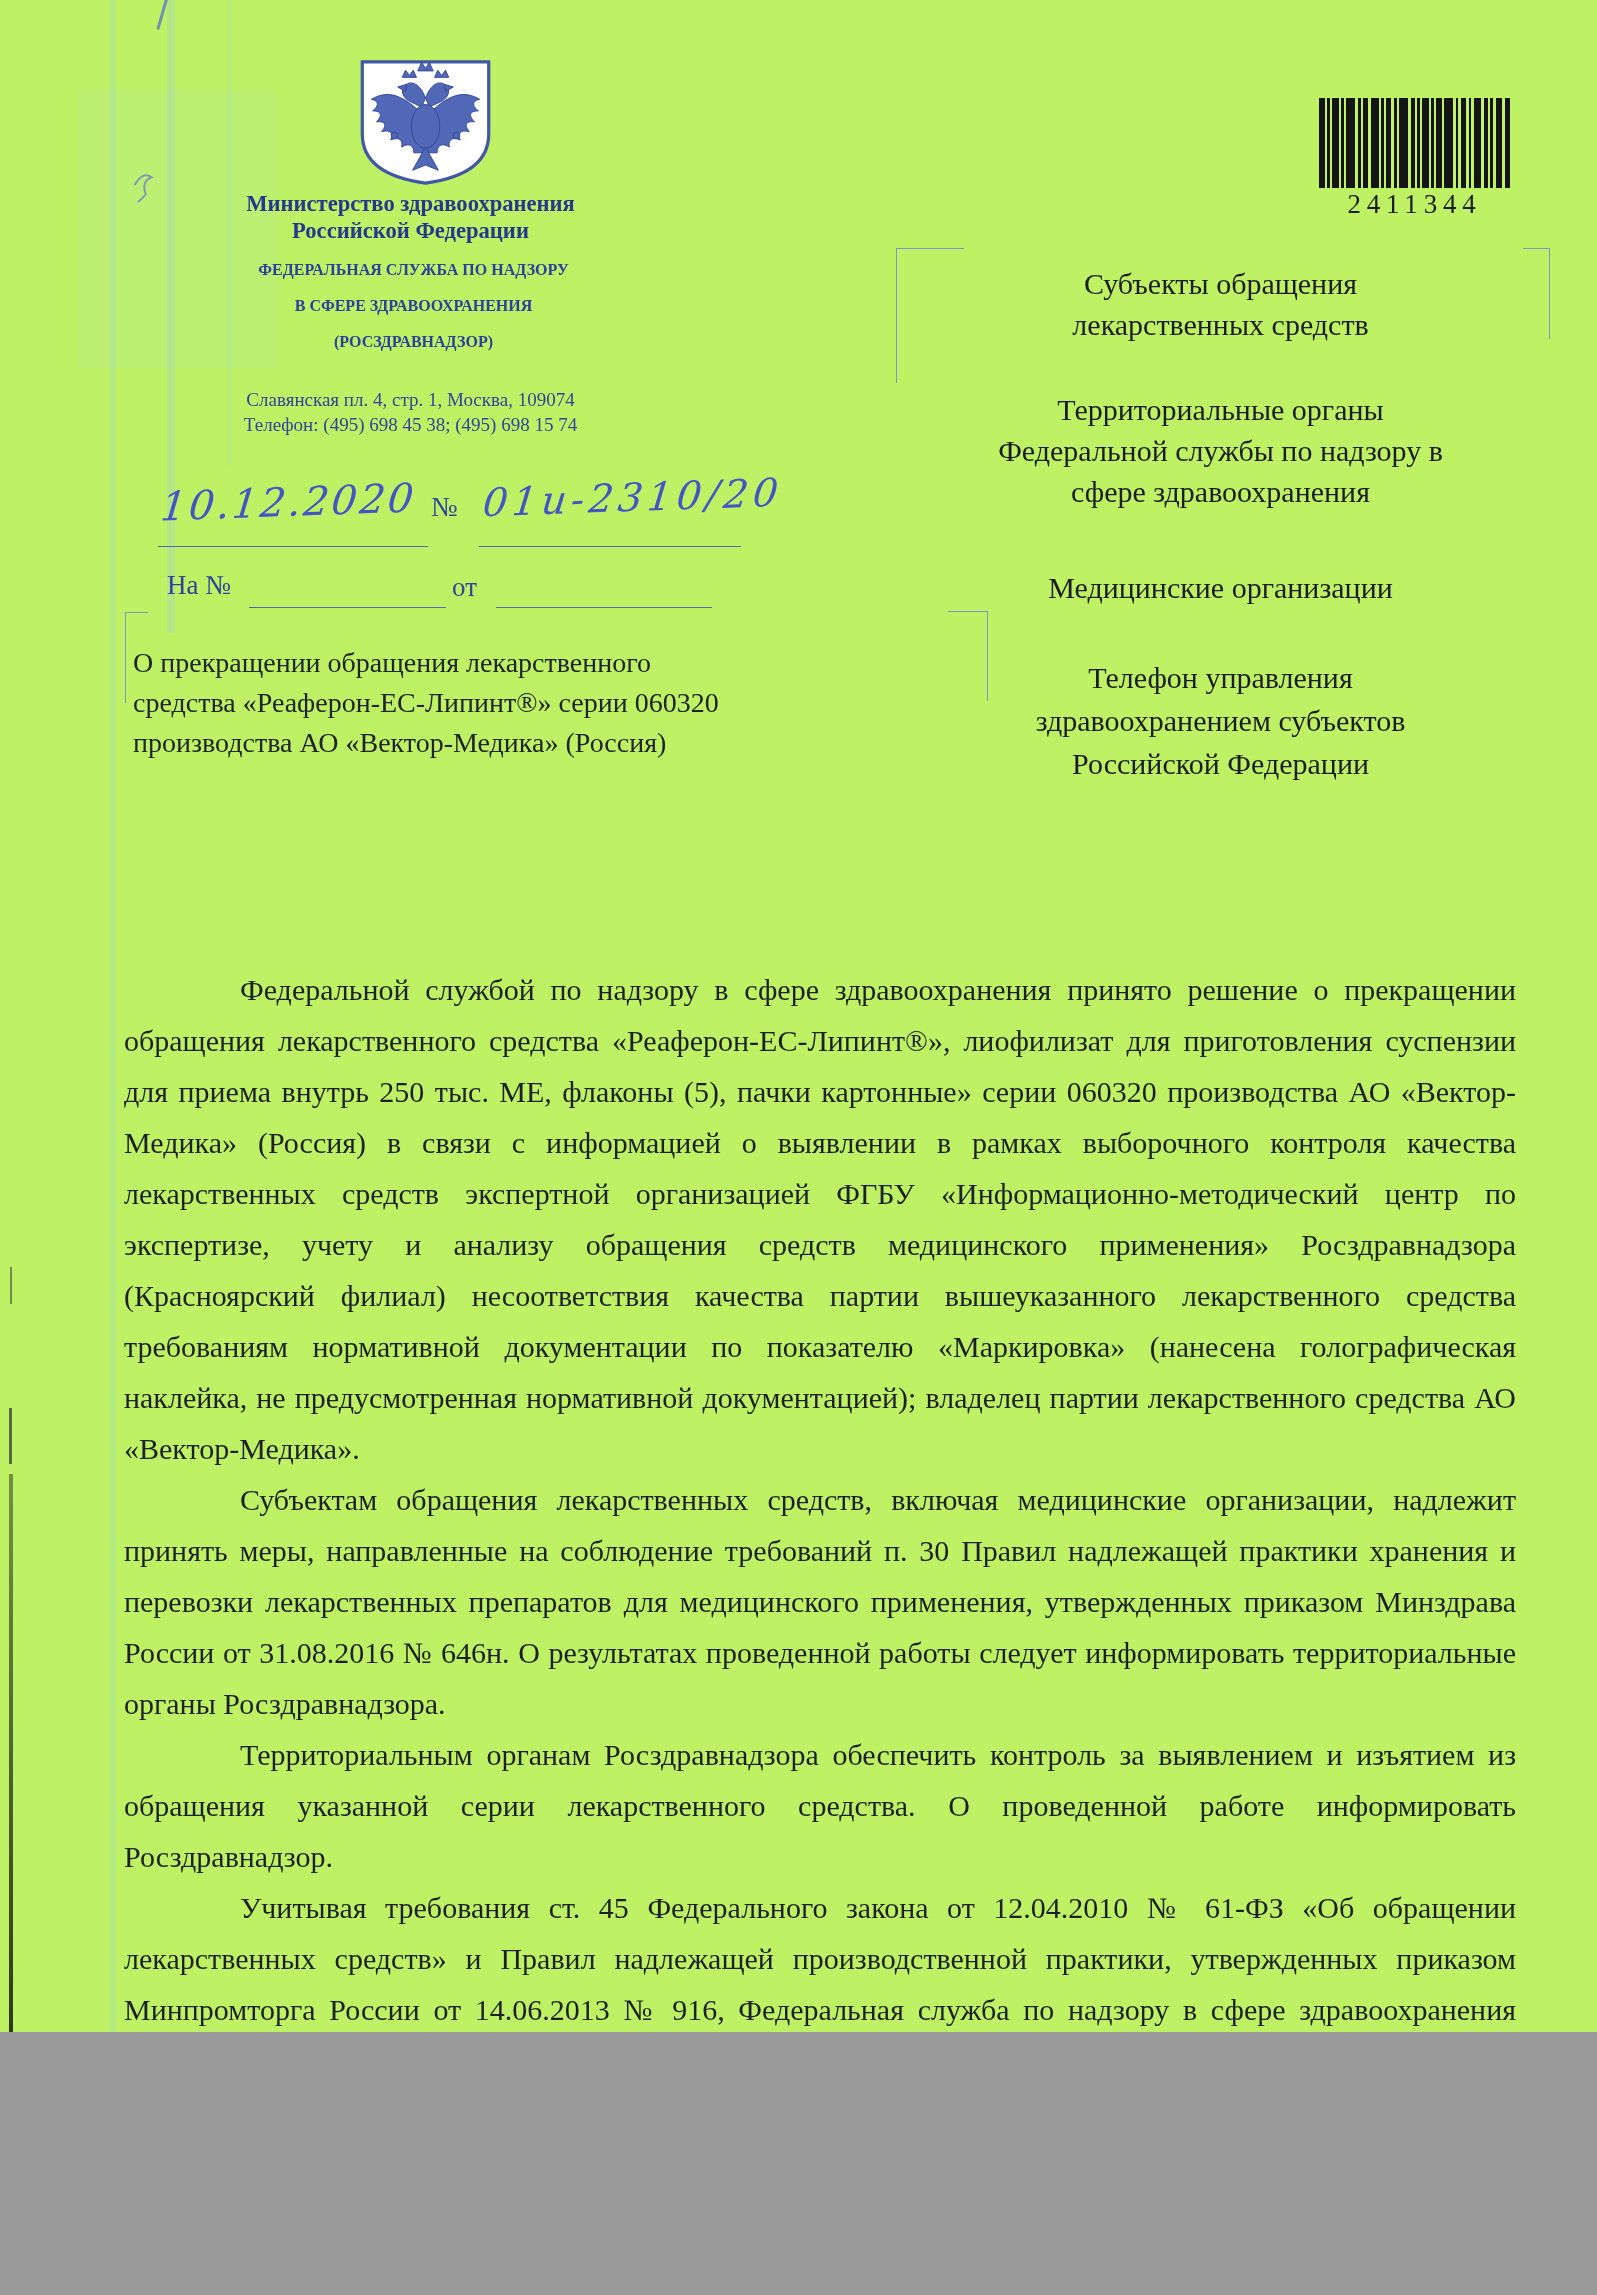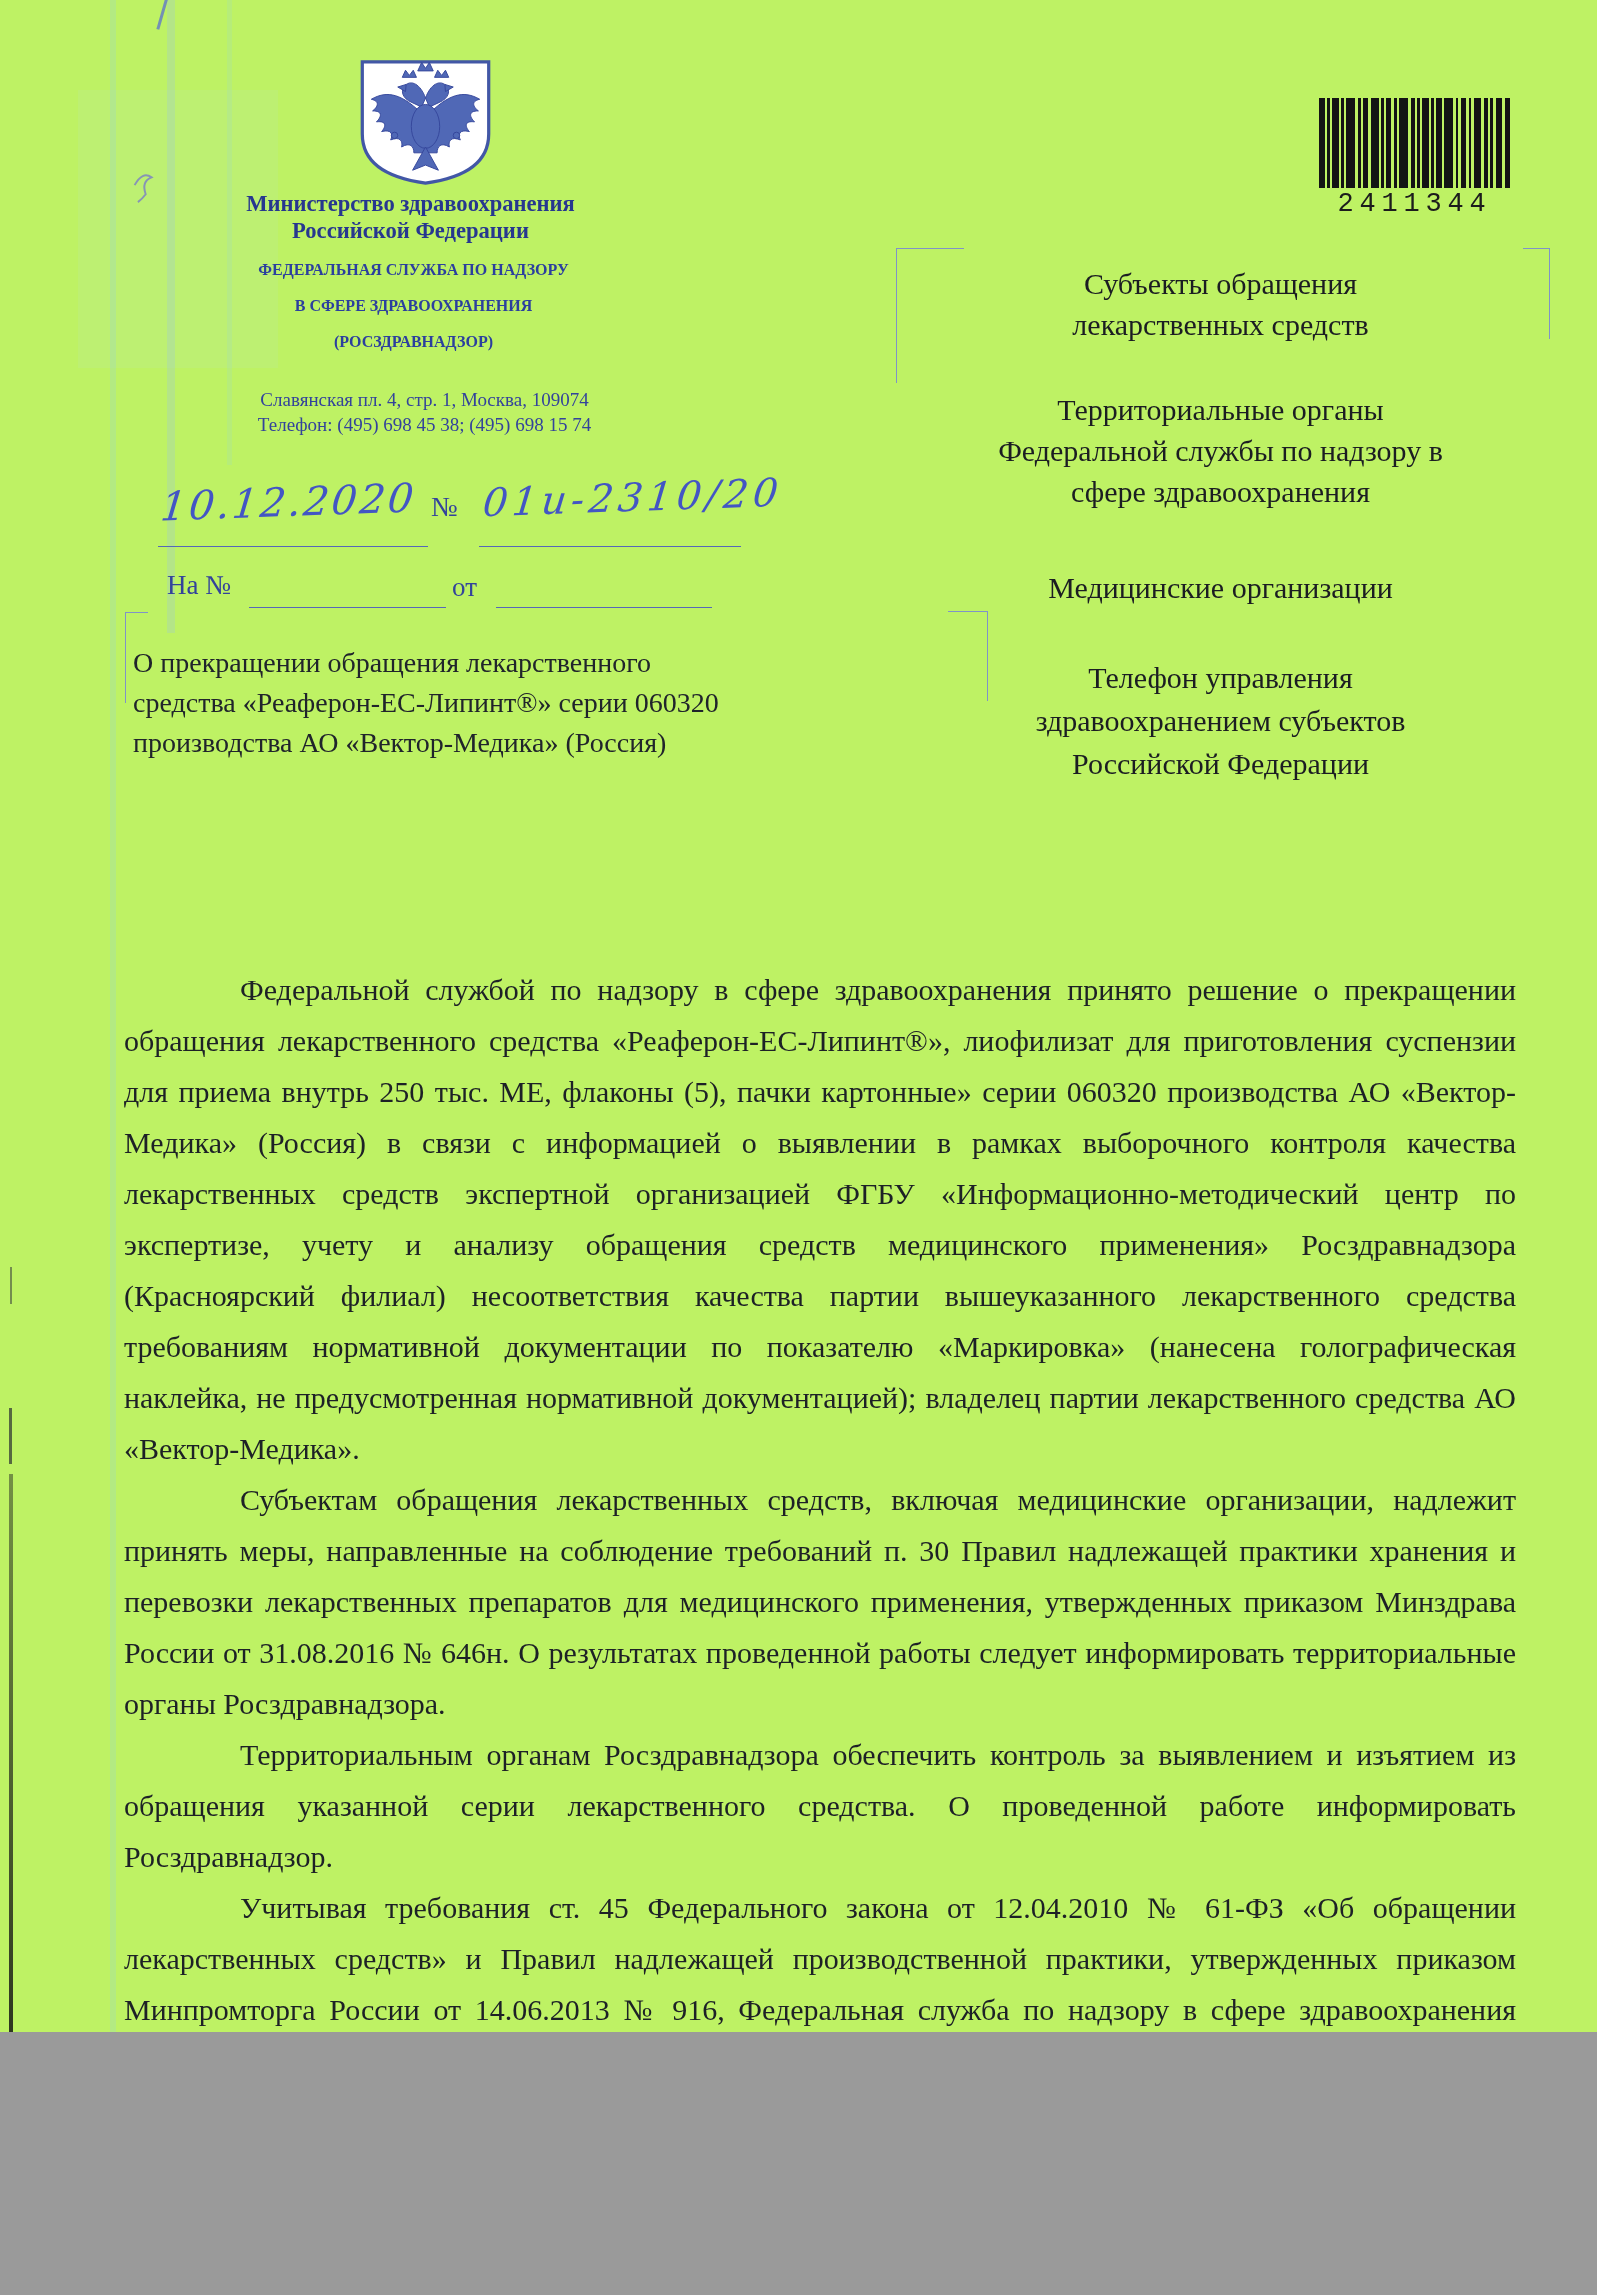--- a/index.html
+++ b/index.html
@@ -31,21 +31,21 @@
     text-align:center;font-weight:bold;font-size:22.6px;line-height:26.5px;
     color:#27378f;white-space:pre-line;
   }
   .service{
     position:absolute;left:100px;top:252px;width:627px;
     text-align:center;font-weight:bold;font-size:16px;line-height:36px;
     color:#2b3f9e;white-space:pre-line;
   }
   .addr{
     position:absolute;left:110px;top:388px;width:601px;
-    text-align:center;font-size:19px;line-height:24.5px;color:#33439b;margin-left:14px;
+    text-align:center;font-size:19px;line-height:24.5px;color:#33439b;
   }
   
   .hand{
     position:absolute;color:#4356c4;
     font-family:"DejaVu Serif",serif;font-style:italic;
     transform:rotate(-2deg) skewX(-8deg);
   }
   .hw-date{left:161px;top:479px;font-size:40px;letter-spacing:2.6px;}
   .hw-num{left:483px;top:475px;font-size:39px;letter-spacing:4.5px;}
   .no-label{position:absolute;left:431px;top:491px;font-size:28px;color:#33439b;}
@@ -64,21 +64,21 @@
   .c-rec-r{left:1523px;top:248px;width:26px;height:90px;border-right-width:1.9px;border-top-width:1.9px;}
   
   .subject{
     position:absolute;left:133px;top:643px;width:859px;
     font-size:28px;line-height:40px;color:#20242b;white-space:pre-line;
   }
   
   .barcode{position:absolute;left:1319px;top:98px;}
   .barcode-num{
     position:absolute;left:1319px;top:189px;width:191px;text-align:center;
-    font-family:Liberation Mono, monospace;font-size:27px;letter-spacing:5.8px;color:#1c1c1c;
+    font-family:Liberation Serif, serif;font-size:27px;letter-spacing:5.8px;color:#1c1c1c;
   }
   
   .recip{
     position:absolute;left:904px;width:633px;text-align:center;
     font-size:30px;color:#1b1d22;white-space:pre-line;line-height:41px;
   }
   .r1{top:263px;}
   .r2{top:389px;}
   .r3{top:567px;}
   .r4{top:656px;line-height:43px;}

